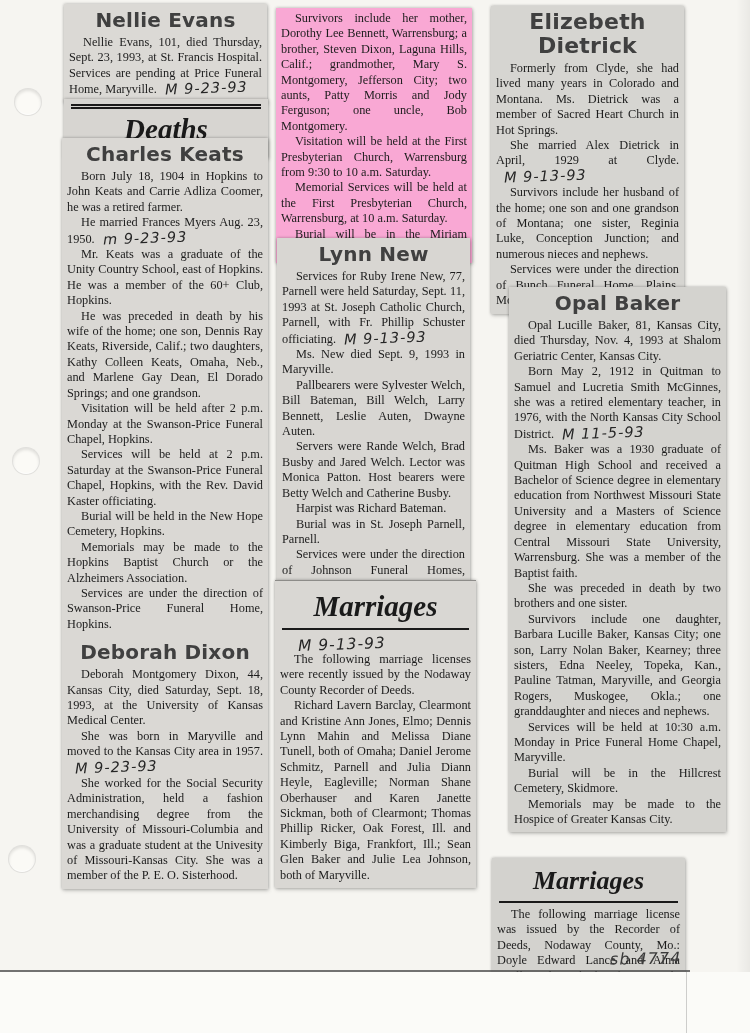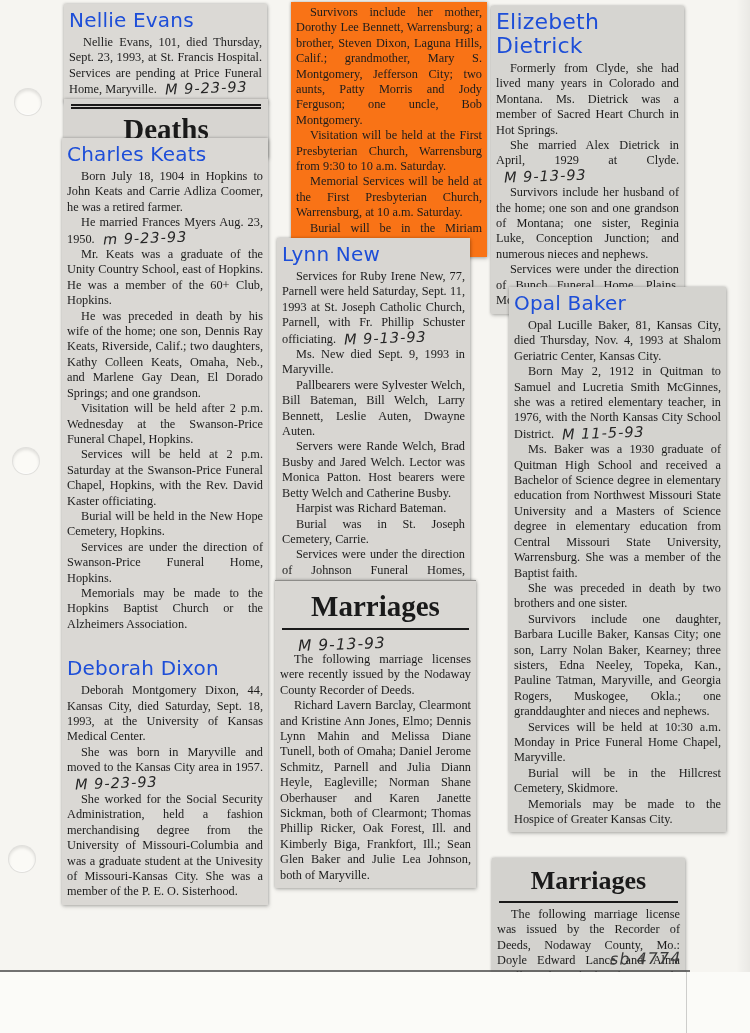--- a/index.html
+++ b/index.html
@@ -26,48 +26,48 @@
   .hole.h3{left:8px;top:845px;}
 
   article.clip{
     position:absolute;
     padding:3px 5px 5px 5px;
     box-sizing:border-box;
     box-shadow:0 0 3px rgba(0,0,0,0.28), 1px 2px 4px rgba(0,0,0,0.16);
     text-align:justify;
   }
   article.clip p{margin:0;text-indent:14px;font-size:12.3px;line-height:15.4px;}
-  article.clip section + section{margin-top:24px;}
+  article.clip section + section{margin-top:8px;}
 
   .obit-title{
-    margin:1px 0 3px 0;text-align:left;text-indent:0;
-    font-family:"DejaVu Sans",sans-serif;font-weight:normal;
-    font-size:20px;line-height:24px;letter-spacing:0.2px;color:#1d4ed8;
+    margin:1px 0 3px 0;text-align:center;text-indent:0;
+    font-family:"DejaVu Sans",sans-serif;font-weight:bold;
+    font-size:20px;line-height:24px;letter-spacing:0.2px;color:#404040;
   }
   .banner-title{
     margin:2px 2px 4px 2px;text-align:center;text-indent:0;
-    font-family:"Liberation Serif",serif;font-weight:bold;
+    font-family:"Liberation Serif",serif;font-style:italic;font-weight:bold;
     font-size:29px;line-height:34px;color:#1a1a1a;
     border-bottom:2px solid #1a1a1a;padding:3px 0 5px 0;
   }
   .hand{
     font-family:"DejaVu Sans",sans-serif;font-style:italic;
     font-size:14.5px;letter-spacing:1px;color:#262626;
     display:inline-block;transform:rotate(-2deg);margin-left:8px;
     text-indent:0;white-space:nowrap;
   }
   .hand.lead{display:block;margin:2px 0 0 18px;transform:rotate(-2deg);font-size:15.5px;}
 
   
   .c-nellie   {left:64px; top:4px;  width:203px;background:#dbd9d5;}
   .c-nellie p {line-height:15.2px;}
   .c-deaths   {left:64px; top:99px; width:204px;background:#d7d5d1;}
   .c-deaths .banner-title{border-top:5px double #1a1a1a;margin-bottom:0;}
   .c-keatsdixon{left:62px;top:138px;width:206px;background:#dad8d4;}
-  .c-survivors{left:276px;top:2px;  width:196px;background:#f97316;margin-left:15px;}
+  .c-survivors{left:276px;top:8px;  width:196px;background:#f9a8d4;}
   .c-survivors p{line-height:14.4px;}
   .c-ruby     {left:277px;top:238px;width:193px;background:#d8d6d2;}
   .c-ruby p   {line-height:14.7px;}
   .c-marr2    {left:275px;top:580px;width:201px;background:#d9d7d3;
                border-top:1px solid rgba(0,0,0,0.35);}
   .c-marr2 p  {line-height:15.2px;}
   .c-dietrick {left:491px;top:6px;  width:193px;background:#d6d5d1;}
   .c-dietrick p{line-height:14.7px;}
   .c-dietrick .obit-title{font-size:22px;}
   .c-baker    {left:509px;top:287px;width:217px;background:#d4d3cf;}
@@ -103,25 +103,25 @@
       <h2 class="banner-title">Deaths</h2>
     </section>
   </article>
 <article class="clip c-keatsdixon">
     <section>
       <h2 class="obit-title">Charles Keats</h2>
       <p><span>Born July 18, 1904 in Hopkins to John Keats and Carrie Adliza Coomer, he was a retired farmer.</span></p>
       <p><span>He married Frances Myers Aug. 23, 1950.</span><span class="hand">m 9-23-93</span></p>
       <p><span>Mr. Keats was a graduate of the Unity Country School, east of Hopkins. He was a member of the 60+ Club, Hopkins.</span></p>
       <p><span>He was preceded in death by his wife of the home; one son, Dennis Ray Keats, Riverside, Calif.; two daughters, Kathy Colleen Keats, Omaha, Neb., and Marlene Gay Dean, El Dorado Springs; and one grandson.</span></p>
-      <p><span>Visitation will be held after 2 p.m. Wednesday at the Swanson-Price Funeral Chapel, Hopkins.</span></p>
+      <p><span>Visitation will be held after 2 p.m. Monday at the Swanson-Price Funeral Chapel, Hopkins.</span></p>
       <p><span>Services will be held at 2 p.m. Saturday at the Swanson-Price Funeral Chapel, Hopkins, with the Rev. David Kaster officiating.</span></p>
       <p><span>Burial will be held in the New Hope Cemetery, Hopkins.</span></p>
+      <p><span>Memorials may be made to the Hopkins Baptist Church or the Alzheimers Association.</span></p>
       <p><span>Services are under the direction of Swanson-Price Funeral Home, Hopkins.</span></p>
-      <p><span>Memorials may be made to the Hopkins Baptist Church or the Alzheimers Association.</span></p>
     </section>
     <section>
       <h2 class="obit-title">Deborah Dixon</h2>
       <p><span>Deborah Montgomery Dixon, 44, Kansas City, died Saturday, Sept. 18, 1993, at the University of Kansas Medical Center.</span></p>
       <p><span>She was born in Maryville and moved to the Kansas City area in 1957.</span><span class="hand">M 9-23-93</span></p>
       <p><span>She worked for the Social Security Administration, held a fashion merchandising degree from the University of Missouri-Columbia and was a graduate student at the Univesity of Missouri-Kansas City. She was a member of the P. E. O. Sisterhood.</span></p>
     </section>
   </article>
 
 <article class="clip c-survivors">
@@ -133,21 +133,21 @@
     </section>
   </article>
 <article class="clip c-ruby">
     <section>
       <h2 class="obit-title">Lynn New</h2>
       <p><span>Services for Ruby Irene New, 77, Parnell were held Saturday, Sept. 11, 1993 at St. Joseph Catholic Church, Parnell, with Fr. Phillip Schuster officiating.</span><span class="hand">M 9-13-93</span></p>
       <p><span>Ms. New died Sept. 9, 1993 in Maryville.</span></p>
       <p><span>Pallbearers were Sylvester Welch, Bill Bateman, Bill Welch, Larry Bennett, Leslie Auten, Dwayne Auten.</span></p>
       <p><span>Servers were Rande Welch, Brad Busby and Jared Welch. Lector was Monica Patton. Host bearers were Betty Welch and Catherine Busby.</span></p>
       <p><span>Harpist was Richard Bateman.</span></p>
-      <p><span>Burial was in St. Joseph Cemetery, Carrie.</span></p>
+      <p><span>Burial was in St. Joseph Parnell, Parnell.</span></p>
       <p><span>Services were under the direction of Johnson Funeral Homes, Maryville.</span></p>
     </section>
   </article>
 <article class="clip c-marr2">
     <section>
       <h2 class="banner-title">Marriages</h2>
       <span class="hand lead">M 9-13-93</span>
       <p><span>The following marriage licenses were recently issued by the Nodaway County Recorder of Deeds.</span></p>
       <p><span>Richard Lavern Barclay, Clearmont and Kristine Ann Jones, Elmo; Dennis Lynn Mahin and Melissa Diane Tunell, both of Omaha; Daniel Jerome Schmitz, Parnell and Julia Diann Heyle, Eagleville; Norman Shane Oberhauser and Karen Janette Sickman, both of Clearmont; Thomas Phillip Ricker, Oak Forest, Ill. and Kimberly Biga, Frankfort, Ill.; Sean Glen Baker and Julie Lea Johnson, both of Maryville.</span></p>
     </section>

